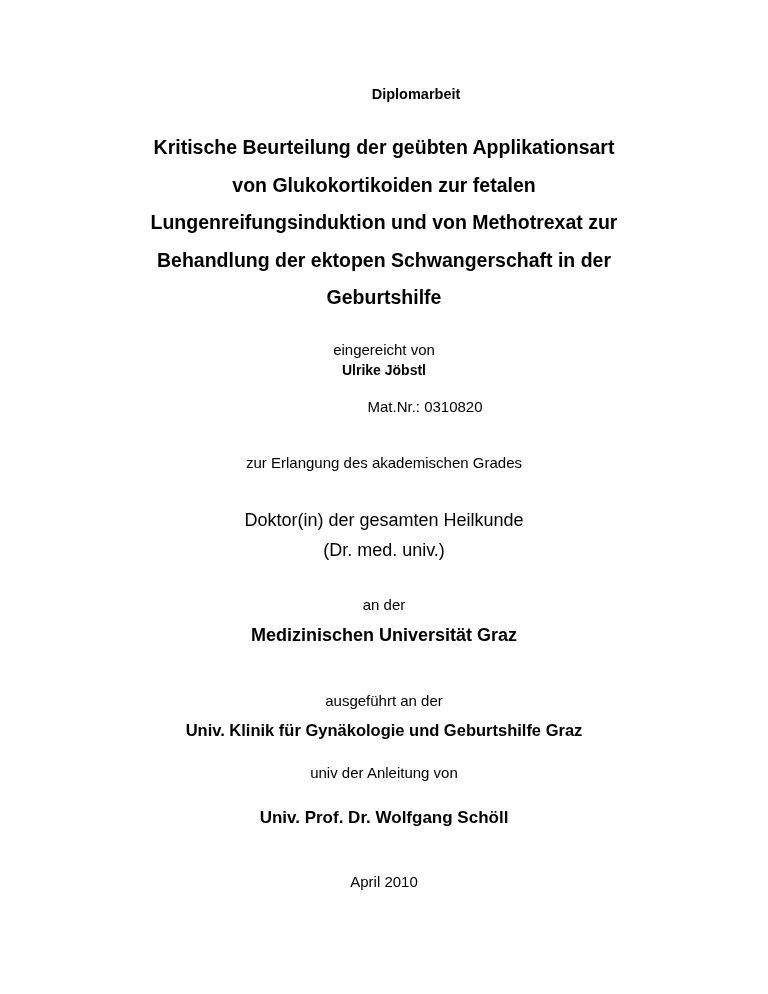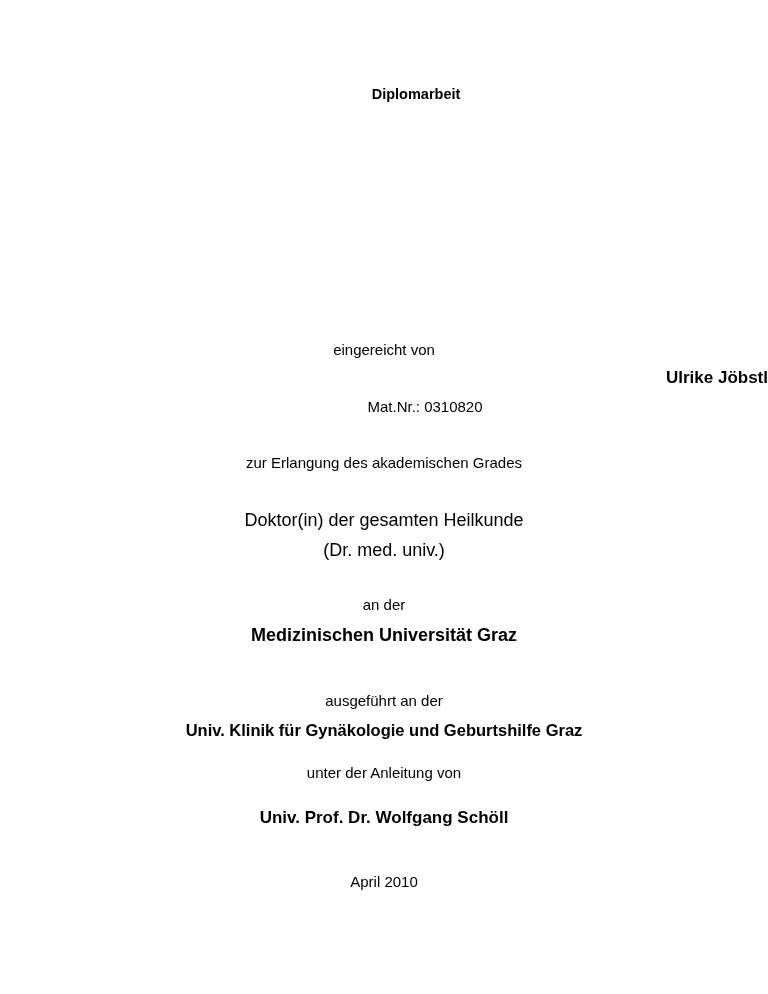--- a/index.html
+++ b/index.html
@@ -20,40 +20,47 @@
     position: absolute;
     left: 0;
     width: 100%;
     text-align: center;
     white-space: nowrap;
   }
   .doc-type      { top: 84px;  font-size: 14.5px; font-weight: bold; line-height: 20px; margin-left: 32px; }
   .title-block   { position: absolute; top: 129px; left: 0; width: 100%; text-align: center;
                    font-size: 19.5px; font-weight: bold; line-height: 37.5px; }
   .submitted     { top: 340px; font-size: 15px; line-height: 20px; }
-  .author        { top: 367px; font-size: 17px; font-weight: bold; line-height: 22px; text-align: right; }
+  .author        { top: 359px; font-size: 14px; font-weight: bold; line-height: 22px; }
   .matnr         { top: 397px; font-size: 15px; line-height: 20px; margin-left: 41px; }
   .degree-intro  { top: 453px; font-size: 15px; line-height: 20px; }
   .degree-block  { position: absolute; top: 505px; left: 0; width: 100%; text-align: center;
                    font-size: 18px; font-weight: normal; line-height: 30px; }
   .at-label      { top: 595px; font-size: 15px; line-height: 20px; }
   .university    { top: 623px; font-size: 18px; font-weight: bold; line-height: 24px; }
   .conducted     { top: 691px; font-size: 15px; line-height: 20px; }
   .clinic        { top: 719px; font-size: 16.5px; font-weight: bold; line-height: 22px; }
   .supervision   { top: 763px; font-size: 15px; line-height: 20px; }
   .supervisor    { top: 807px; font-size: 17px; font-weight: bold; line-height: 22px; }
   .date          { top: 872px; font-size: 15px; line-height: 20px; }
 </style>
 </head>
 <body>
 
 <div class="page">
 
   <div class="line doc-type">Diplomarbeit</div>
 
+  <div class="title-block">
+    <div class="title-line">Kritische Beurteilung der geübten Applikationsart</div>
+    <div class="title-line">von Glukokortikoiden zur fetalen</div>
+    <div class="title-line">Lungenreifungsinduktion und von Methotrexat zur</div>
+    <div class="title-line">Behandlung der ektopen Schwangerschaft in der</div>
+    <div class="title-line">Geburtshilfe</div>
+  </div>
 
   <div class="line submitted">eingereicht von</div>
 
   <div class="line author">Ulrike Jöbstl</div>
 
   <div class="line matnr">Mat.Nr.: 0310820</div>
 
   <div class="line degree-intro">zur Erlangung des akademischen Grades</div>
 
   <div class="degree-block">
@@ -62,19 +69,19 @@
   </div>
 
   <div class="line at-label">an der</div>
 
   <div class="line university">Medizinischen Universität Graz</div>
 
   <div class="line conducted">ausgeführt an der</div>
 
   <div class="line clinic">Univ. Klinik für Gynäkologie und Geburtshilfe Graz</div>
 
-  <div class="line supervision">unter der Anleitung von</div>
+  <div class="line supervision">univ der Anleitung von</div>
 
   <div class="line supervisor">Univ. Prof. Dr. Wolfgang Schöll</div>
 
   <div class="line date">April 2010</div>
 
 </div>
 
 </body></html>

